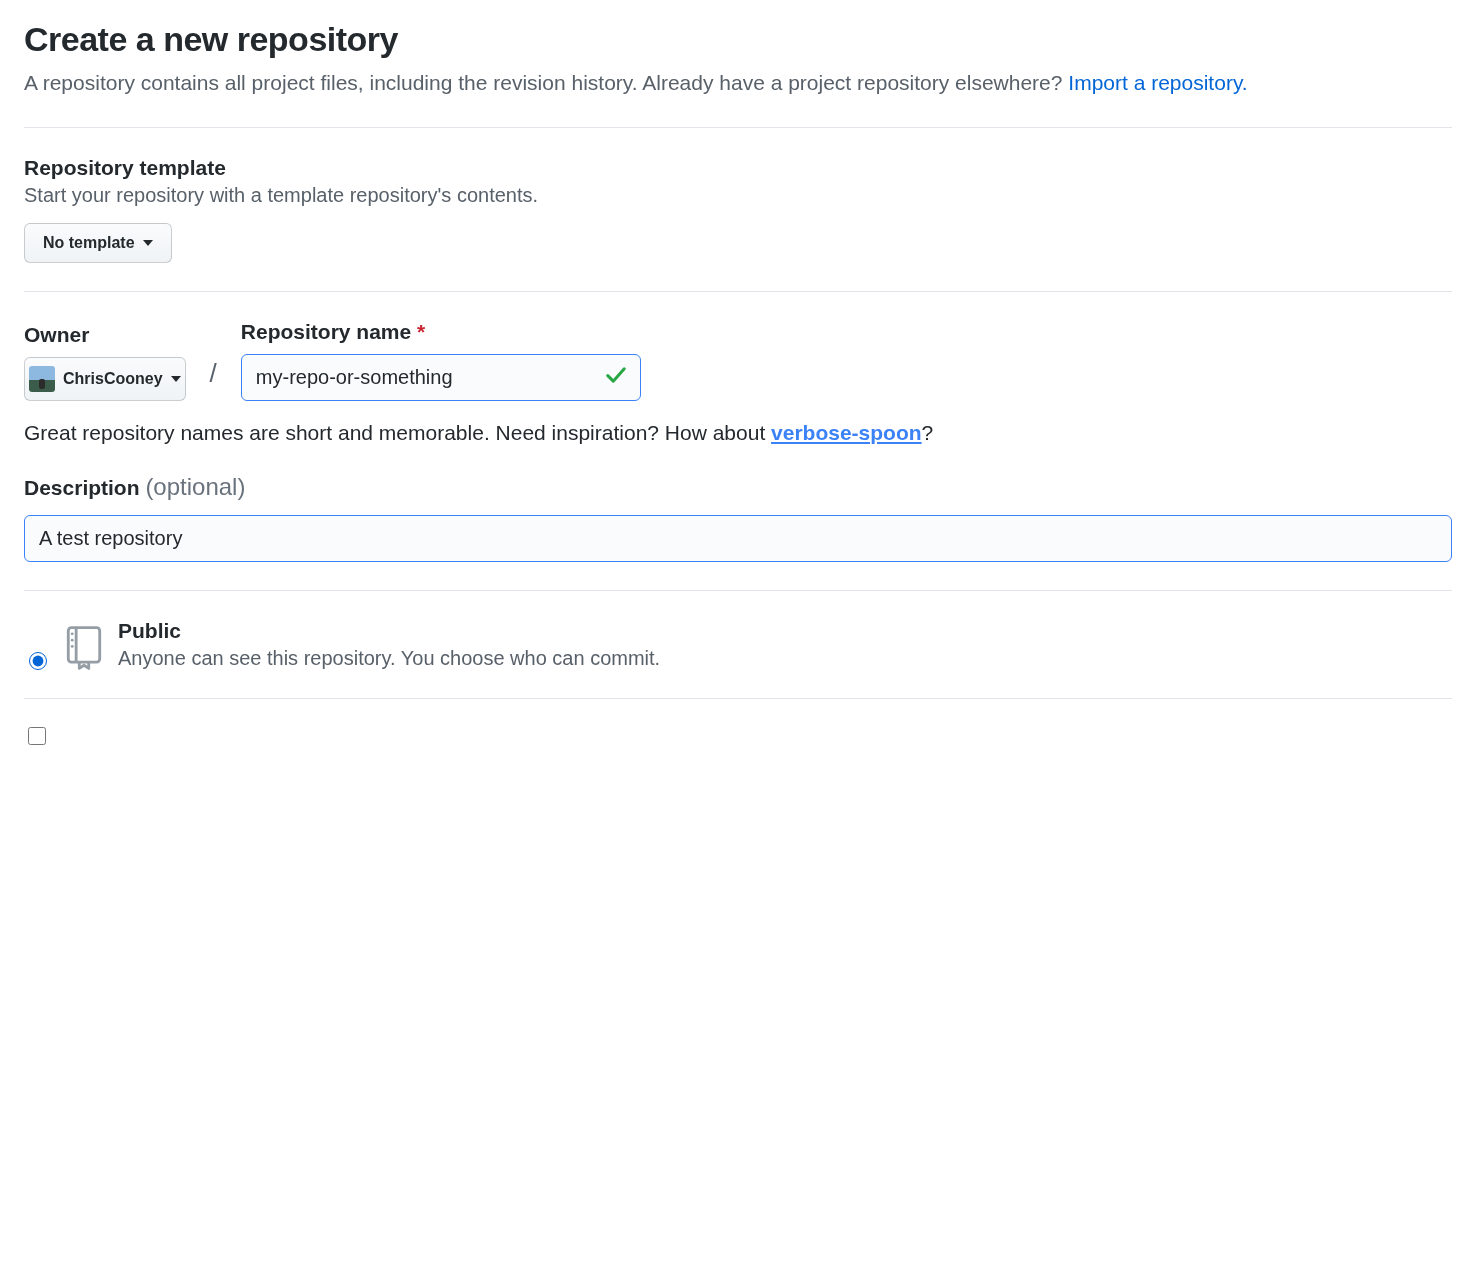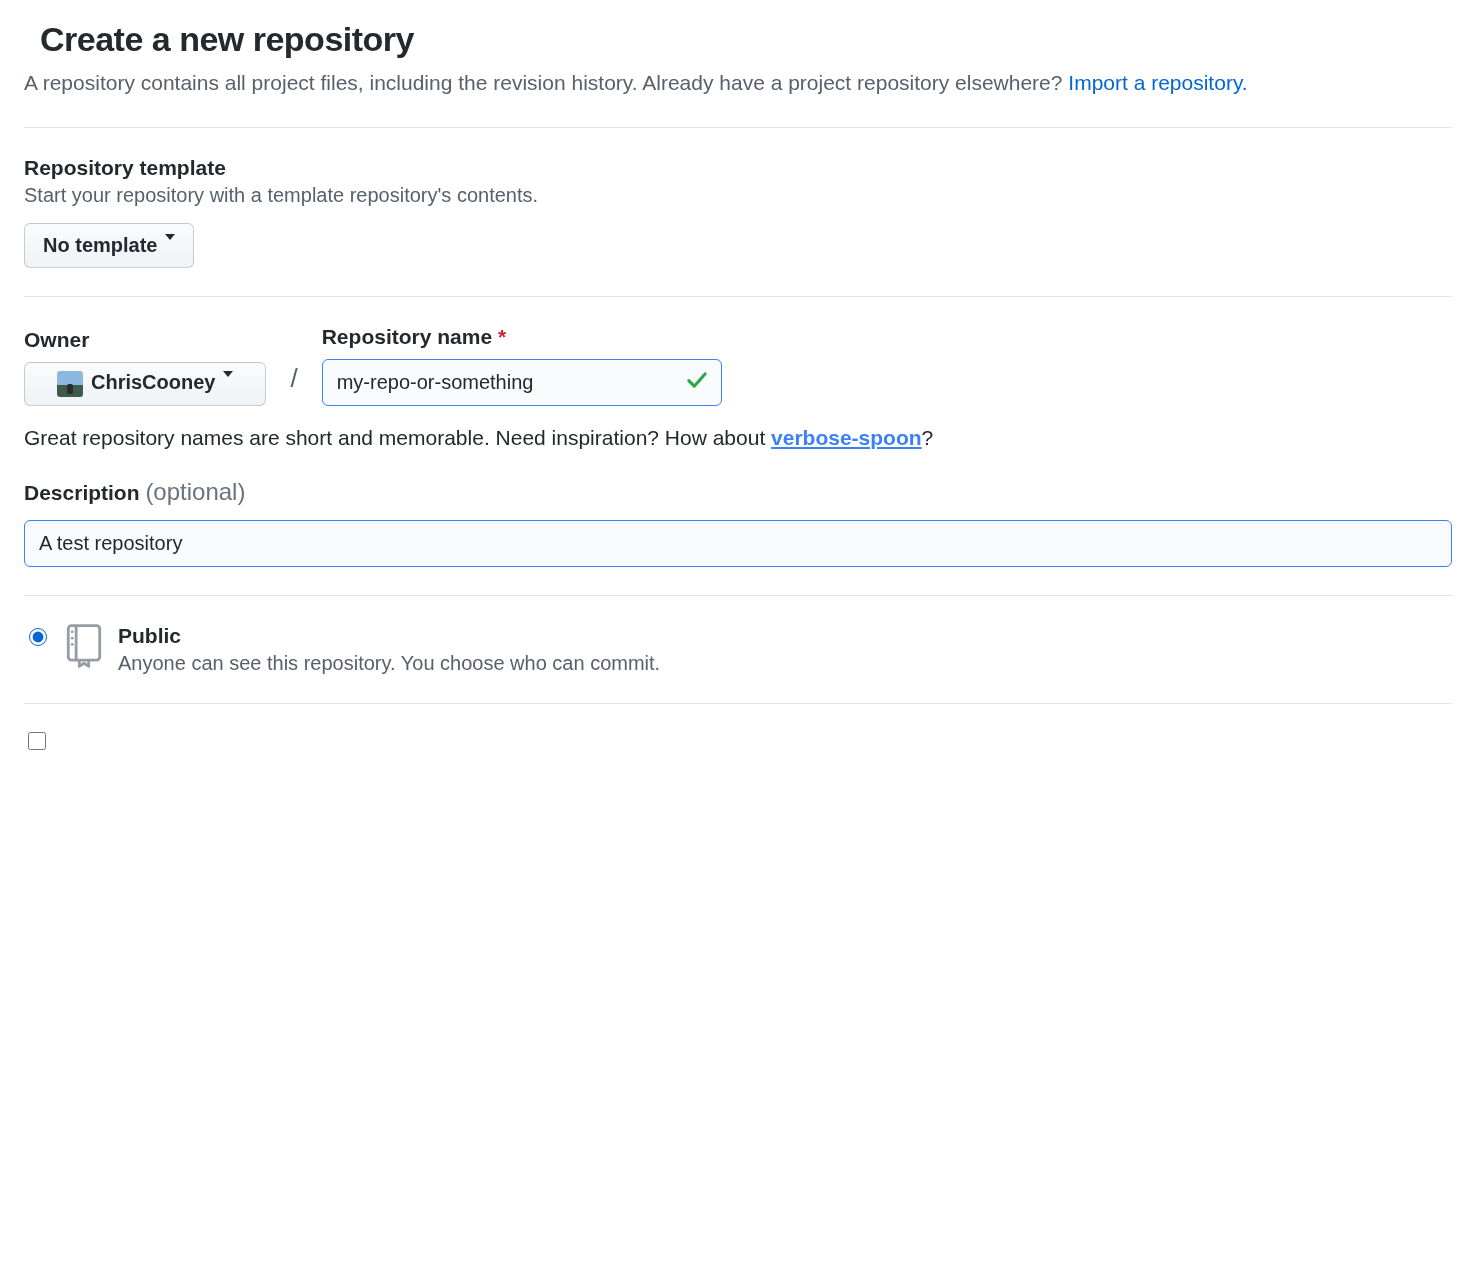--- a/index.html
+++ b/index.html
@@ -7,21 +7,21 @@
     margin: 0;
     padding: 0 24px;
     font-family: -apple-system, BlinkMacSystemFont, "Segoe UI", Helvetica, Arial, sans-serif;
     color: #24292e;
     background: #fff;
     width: 1476px;
   }
   h1.page-title {
     font-size: 34px;
     font-weight: 600;
-    margin: 20px 0 8px 16px;
+    margin: 20px 0 8px 0;
     letter-spacing: -0.5px;
   }
   .subhead {
     font-size: 21px;
     color: #586069;
     margin: 0 0 28px 0;
     line-height: 1.5;
   }
   .subhead a { color: #0366d6; text-decoration: none; }
   hr.rule {
@@ -36,27 +36,27 @@
     font-weight: 600;
     margin-bottom: 4px;
   }
   .field-help {
     font-size: 20px;
     color: #586069;
     margin: 0 0 16px 0;
   }
   .btn {
     display: inline-flex;
-    align-items: flex-start;
+    align-items: center;
     gap: 8px;
     background: linear-gradient(#fafbfc, #eff3f6);
     border: 1px solid rgba(27,31,35,0.2);
     border-radius: 6px;
     padding: 10px 18px;
-    font-size: 20px;
+    font-size: 16px;
     font-weight: 600;
     color: #24292e;
     cursor: pointer;
   }
   .caret {
     display: inline-block;
     width: 0; height: 0;
     border-left: 5px solid transparent;
     border-right: 5px solid transparent;
     border-top: 6px solid #24292e;
@@ -106,21 +106,21 @@
   .name-hint {
     font-size: 21px;
     color: #24292e;
     margin: 20px 0 0 0;
   }
   .name-hint .suggest { color: #3b82f6; font-weight: 600; }
   .optional { color: #6a737d; font-weight: 400; font-size: 24px; }
   .desc-input { width: 100%; }
   .radio-row, .check-row {
     display: flex;
-    align-items: flex-start;
+    align-items: flex-end;
     gap: 14px;
     margin-bottom: 22px;
   }
   .radio-row:last-child, .check-row:last-child { margin-bottom: 0; }
   input[type=radio], input[type=checkbox] {
     width: 18px; height: 18px;
     margin-top: 4px;
     accent-color: #0366d6;
   }
   .vis-icon { width: 40px; display:flex; justify-content:center; }
@@ -130,21 +130,21 @@
     margin: 0;
   }
   .opt-desc {
     font-size: 20px;
     color: #586069;
     margin: 4px 0 0 0;
   }
   .skip-note { font-size: 21px; margin: 0 0 20px 0; }
   .required { color: #cb2431; }
   .section.tight-top { padding-top: 24px; }
-  .owner-btn { padding: 8px 32px; }
+  .owner-btn { padding: 8px 4px; }
 </style>
 </head>
 <body>
 
 <h1 class="page-title">Create a new repository</h1>
 <p class="subhead">
   <span>A repository contains all project files, including the revision history. Already have a project repository elsewhere? </span>
   <a href="#">Import a repository.</a>
 </p>
 

